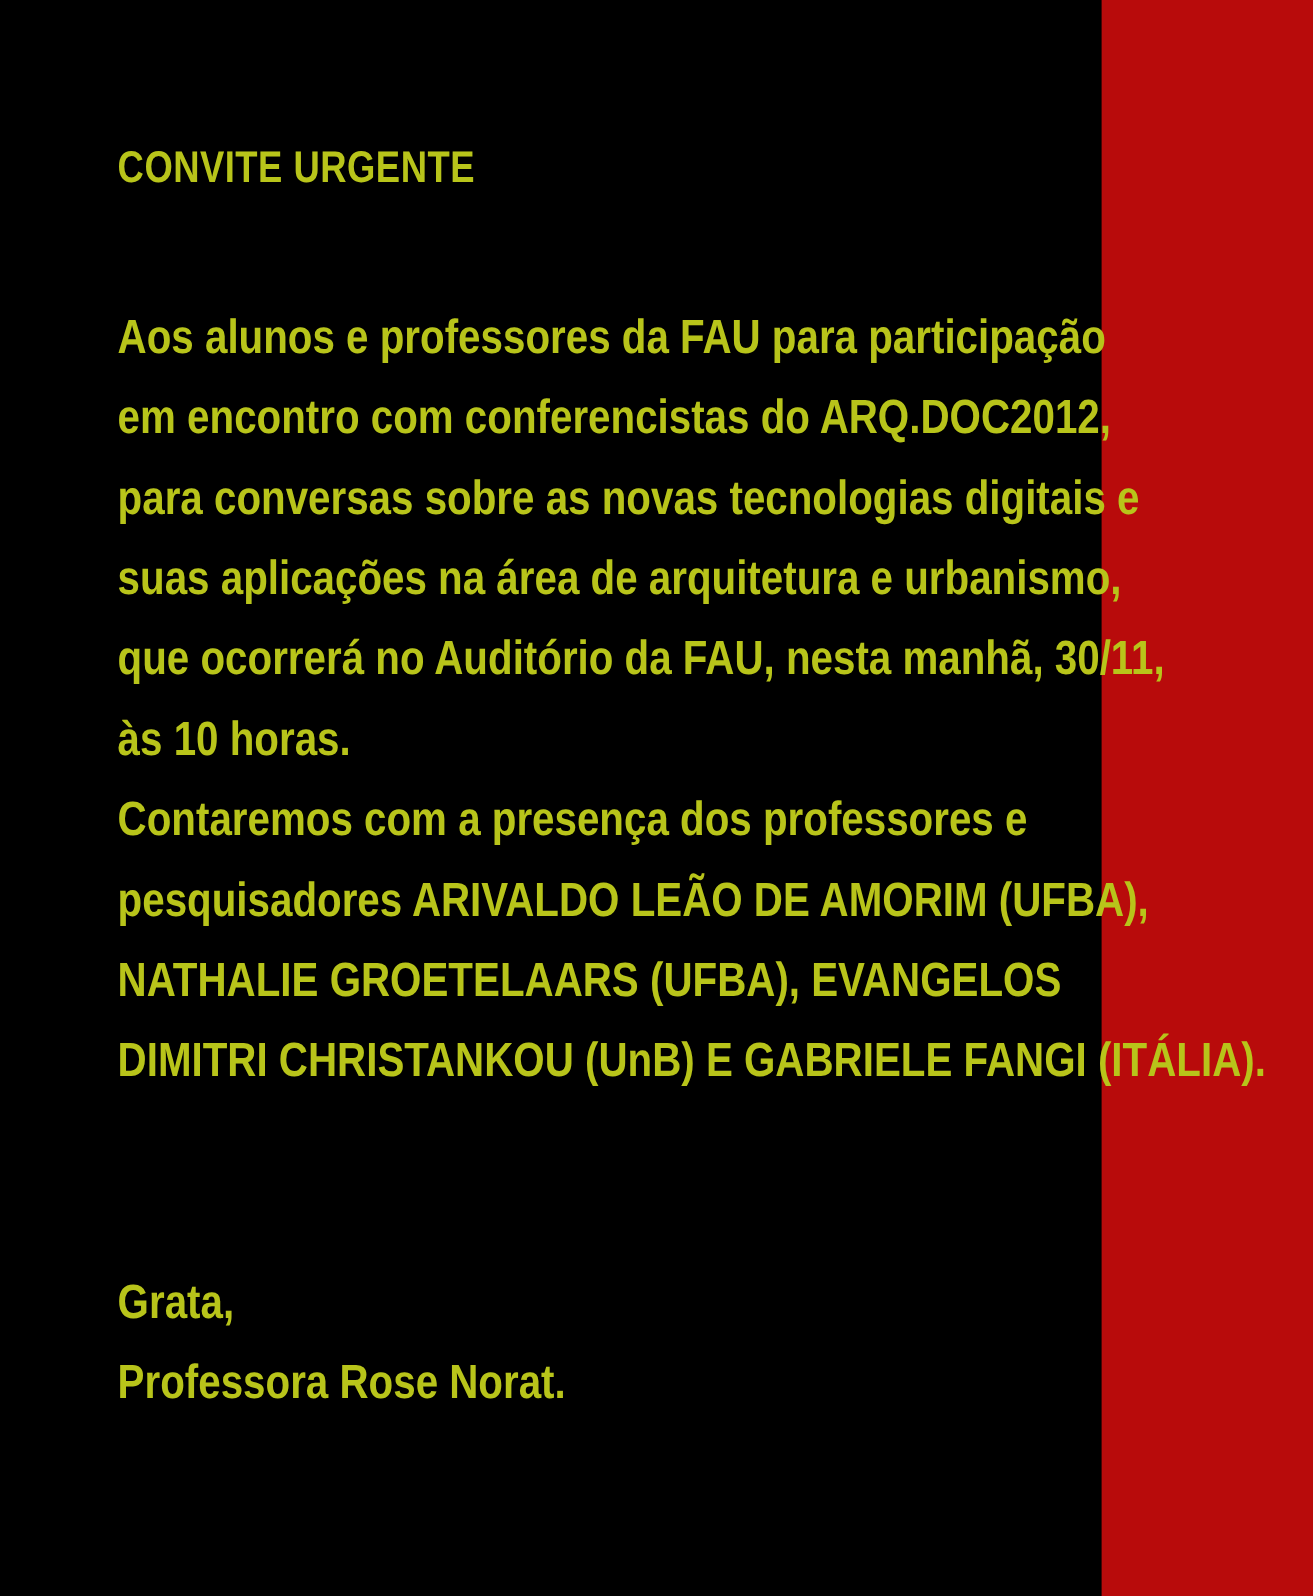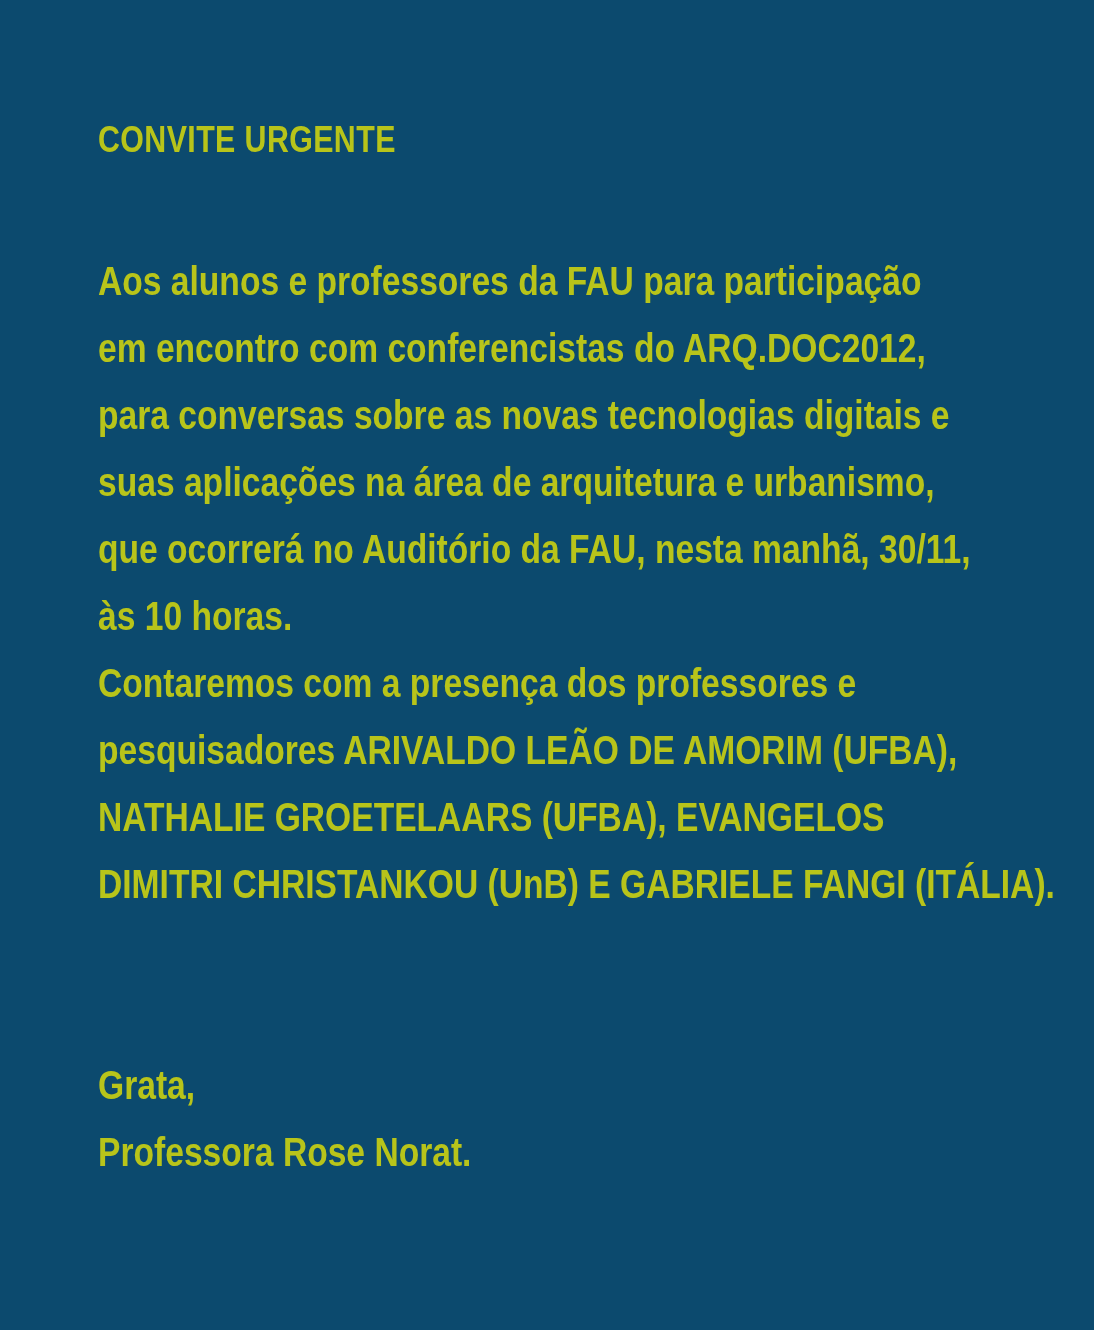--- a/index.html
+++ b/index.html
@@ -8,23 +8,23 @@
   }
   body {
     width: 1094px;
     height: 1330px;
     background: #b80b0b;
     font-family: "Liberation Sans", sans-serif;
     overflow: hidden;
   }
   .poster {
     position: relative;
-    width: 1094px;
+    width: 918px;
     height: 1330px;
-    background: #0c4a6e;
+    background: #000000;
     box-sizing: border-box;
     padding: 118px 40px 0 98px;
   }
   .headline {
     color: #b8c41a;
     font-family: "Liberation Sans Narrow", "Liberation Sans", sans-serif;
     font-weight: bold;
     font-size: 37px;
     line-height: 44px;
     letter-spacing: 0.5px;

